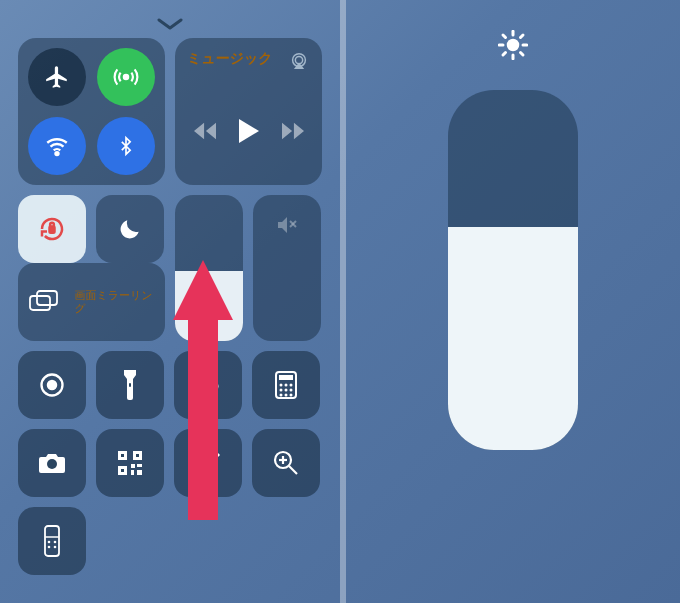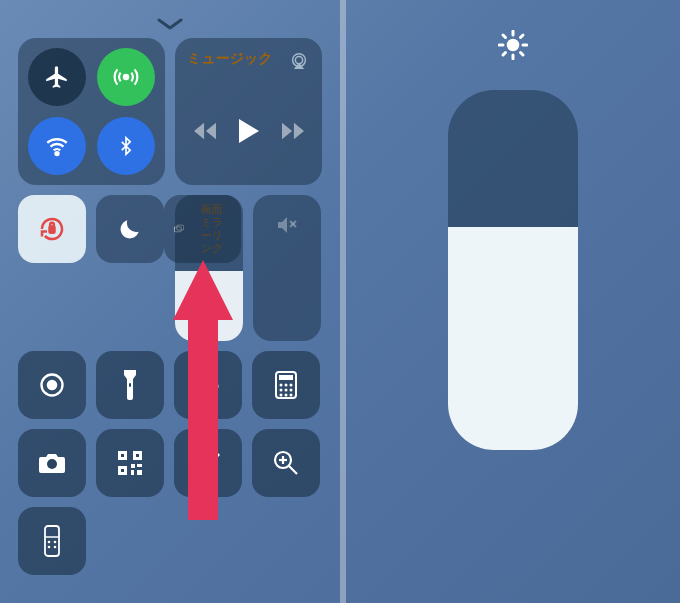--- a/index.html
+++ b/index.html
@@ -142,21 +142,21 @@
               <path fill="#fff" d="M0 0l20 12L0 24z"></path>
             </svg>
           <svg width="22" height="18" viewBox="0 0 24 18">
               <path fill="rgba(255,255,255,0.5)" d="M0 0l11 9L0 18zM13 0l11 9-11 9z"></path>
             </svg>
         </div>
       </div>
     </div>
 
     <div class="row">
-      <div style="display:flex; flex-direction:row; gap:0; width:147px;">
+      <div style="display:flex; flex-direction:column; gap:0; width:147px;">
         <div style="display:flex; gap:10px;">
           <div class="tile tile-light sq">
             <svg width="30" height="30" viewBox="0 0 24 24" fill="none" stroke="#e24a4a" stroke-width="2">
                 <path d="M4 12a8 8 0 1 1 2.3 5.6"></path>
                 <path d="M4 18v-4h4"></path>
                 <rect x="10" y="10" width="4" height="5" rx="1" fill="#e24a4a"></rect>
                 <path d="M10.5 10v-1.5a1.5 1.5 0 0 1 3 0V10"></path>
               </svg>
             <span></span>
           </div>

